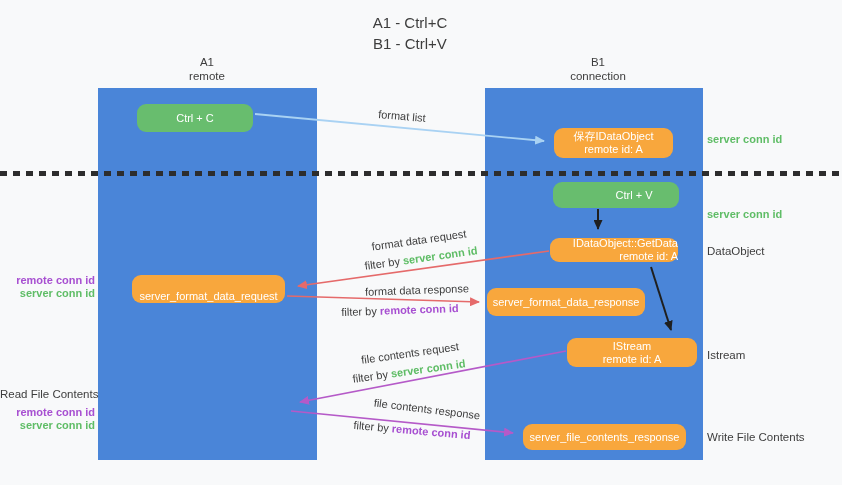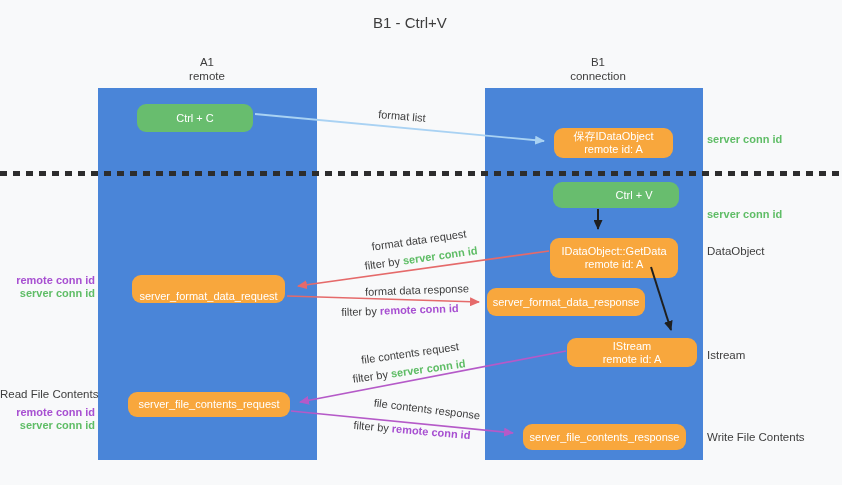--- a/index.html
+++ b/index.html
@@ -23,21 +23,21 @@
 
   .node{position:absolute;display:flex;flex-direction:column;align-items:center;
         justify-content:center;color:#ffffff;font-size:11px;line-height:13px;
         text-align:center;z-index:4;border-radius:9px;}
   .node.green{background:#68bd6e;}
   .node.orange{background:#f8a73d;}
 
   #n-ctrl-c{left:137px;top:104px;width:116px;height:28px;}
   #n-save{left:554px;top:128px;width:119px;height:30px;}
   #n-ctrl-v{left:553px;top:182px;width:90px;height:26px;padding-left:36px;}
-  #n-getdata{left:550px;top:238px;width:128px;height:40px;}
+  #n-getdata{left:550px;top:238px;width:128px;height:24px;align-items:flex-end;}
   #n-fmt-req{left:132px;top:275px;width:153px;height:28px;justify-content:flex-end;}
   #n-fmt-res{left:487px;top:288px;width:158px;height:28px;}
   #n-istream{left:567px;top:338px;width:130px;height:29px;}
   #n-file-req{left:128px;top:392px;width:162px;height:25px;}
   #n-file-res{left:523px;top:424px;width:163px;height:26px;}
 
   .arrows{position:absolute;left:0;top:0;z-index:7;}
 
   .flow-label{position:absolute;white-space:nowrap;font-size:11px;color:#3d3d3d;
               transform:translate(-50%,-50%);z-index:8;}
@@ -49,20 +49,21 @@
   .side-left{position:absolute;left:0;width:95px;text-align:right;white-space:nowrap;
              font-size:11px;line-height:13px;z-index:8;}
   .side-left.plain{color:#3d3d3d;font-size:11.5px;}
 </style>
 </head>
 <body>
 
 <div class="canvas">
 
   <div class="title">
+    <div>A1 - Ctrl+C</div>
     <div>B1 - Ctrl+V</div>
   </div>
 
   <div class="col-header a">
     <div>A1</div>
     <div>remote</div>
   </div>
   <div class="col-header b">
     <div>B1</div>
     <div>connection</div>
@@ -97,23 +98,20 @@
 
   <div class="node orange" id="n-fmt-res">
     <div>server_format_data_response</div>
   </div>
 
   <div class="node orange" id="n-istream">
     <div>IStream</div>
     <div>remote id: A</div>
   </div>
 
-  <div class="node orange" id="n-file-req">
-    <div>server_file_contents_request</div>
-  </div>
 
   <div class="node orange" id="n-file-res">
     <div>server_file_contents_response</div>
   </div>
 
   <svg class="arrows" width="842" height="485">
     <defs>
       <marker id="m-blue" markerUnits="userSpaceOnUse" markerWidth="10" markerHeight="9" refX="9" refY="4.5" orient="auto">
         <path d="M0,0 L10,4.5 L0,9 Z" fill="#a9d2f3"></path>
       </marker>

